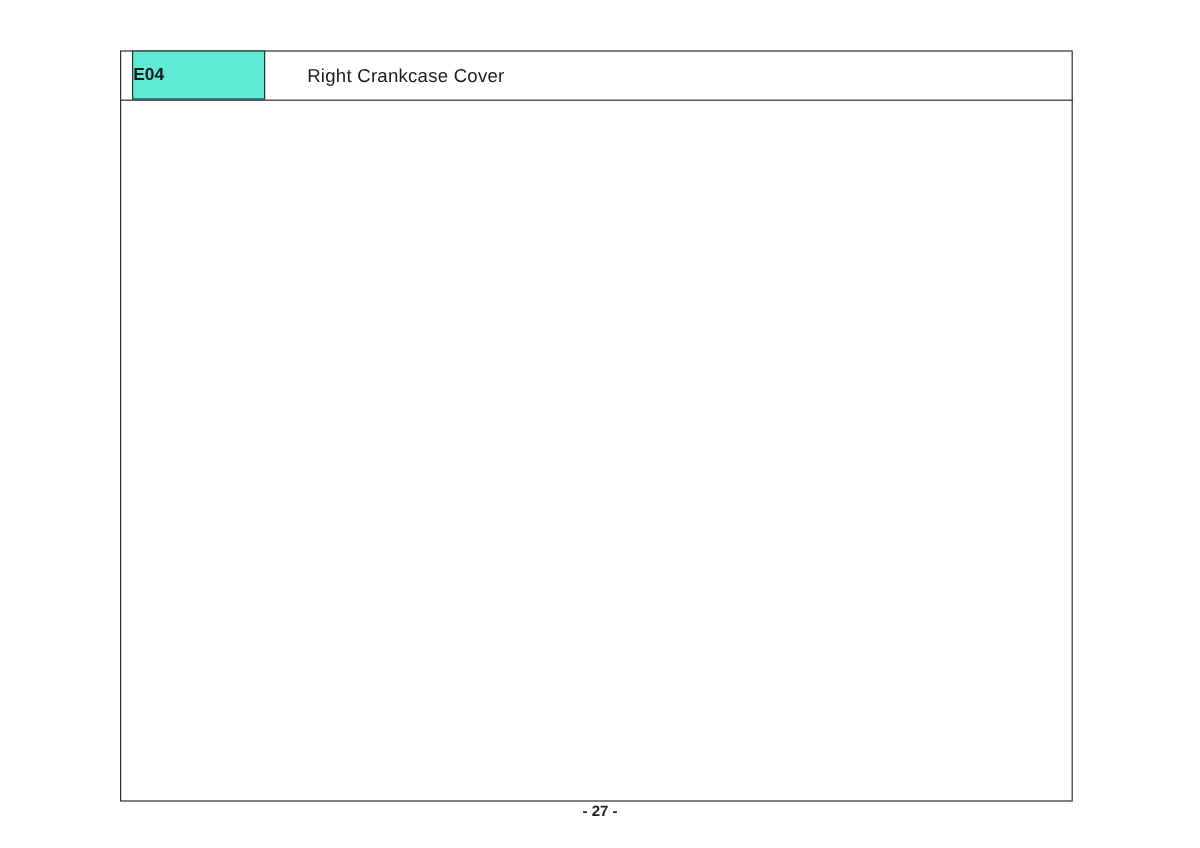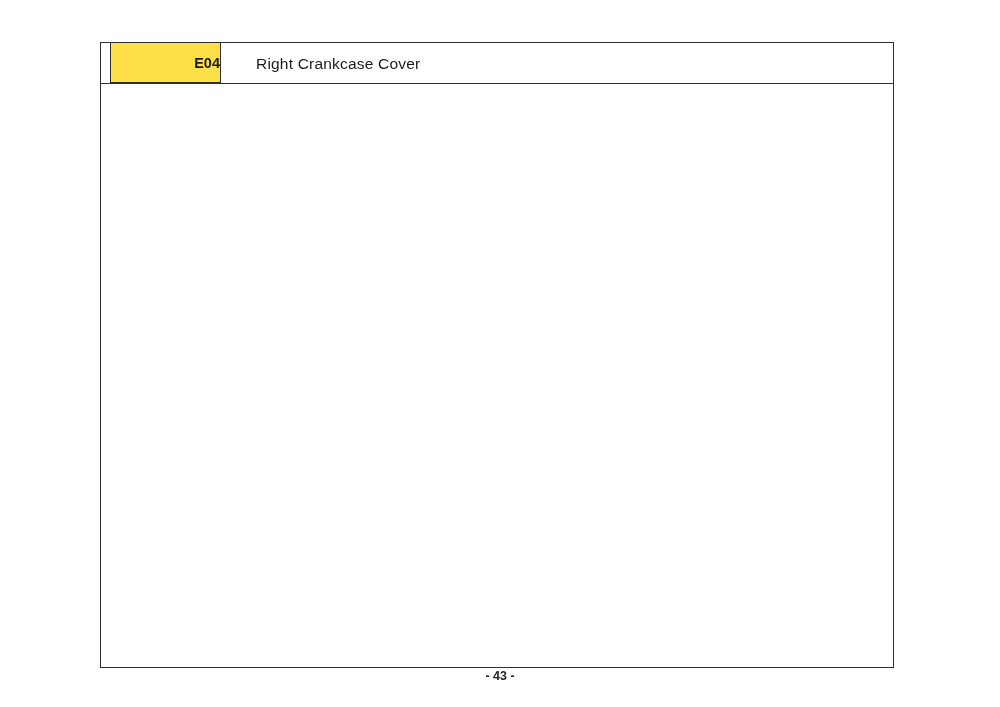--- a/index.html
+++ b/index.html
@@ -1,21 +1,21 @@
 <!DOCTYPE html>
 <html><head>
 <meta charset="utf-8">
 <style>
   * { margin:0; padding:0; box-sizing:border-box; }
   html,body { background:#ffffff; }
   body { font-family:"Liberation Sans", sans-serif; }
   .page { position:relative; width:1000px; height:707px; background:#fff; overflow:hidden; }
   .frame { position:absolute; left:100px; top:42px; width:794px; height:626px; border:1.6px solid #2f2f2f; background:#fff; }
   .code-box { position:absolute; left:9px; top:-1px; width:111px; height:41px; border:1.6px solid #2f2f2f;
-              display:flex; align-items:center; justify-content:flex-end; font-weight:bold; font-size:14.5px; color:#1b1b1b; background:#fde047; }
+              display:flex; align-items:center; justify-content:flex-start; font-weight:bold; font-size:14.5px; color:#1b1b1b; background:#5eead4; }
   .header-rule { position:absolute; left:-1px; top:40px; width:calc(100% + 2px); border-top:1.6px solid #2f2f2f; }
   .title { position:absolute; left:155px; top:0; height:41px; display:flex; align-items:center;
            font-weight:normal; font-size:15.5px; color:#1b1b1b; letter-spacing:0.2px; }
   svg.canvas { position:absolute; left:0; top:0; width:1000px; height:707px; }
   .plabel { position:absolute; font-size:12px; font-weight:bold; color:#101010; white-space:nowrap; letter-spacing:0.2px; }
   .marking { position:absolute; font-size:11.5px; font-weight:bold; font-style:italic; color:#242424;
              transform:rotate(-12deg); white-space:nowrap; }
   .page-number { position:absolute; left:0; top:669px; width:100%; text-align:center; font-size:12.5px;
                  font-weight:bold; color:#222; }
   
@@ -218,14 +218,14 @@
   <div class="marking" style="left:414px; top:299px;">IL 0.9L</div>
 
   <div class="frame">
     <div class="code-box">
       <span>E04</span>
     </div>
     <div class="title">Right Crankcase Cover</div>
     <div class="header-rule"></div>
   </div>
 
-  <div class="page-number">- 43 -</div>
+  <div class="page-number">- 27 -</div>
 </div>
 
 </body></html>

